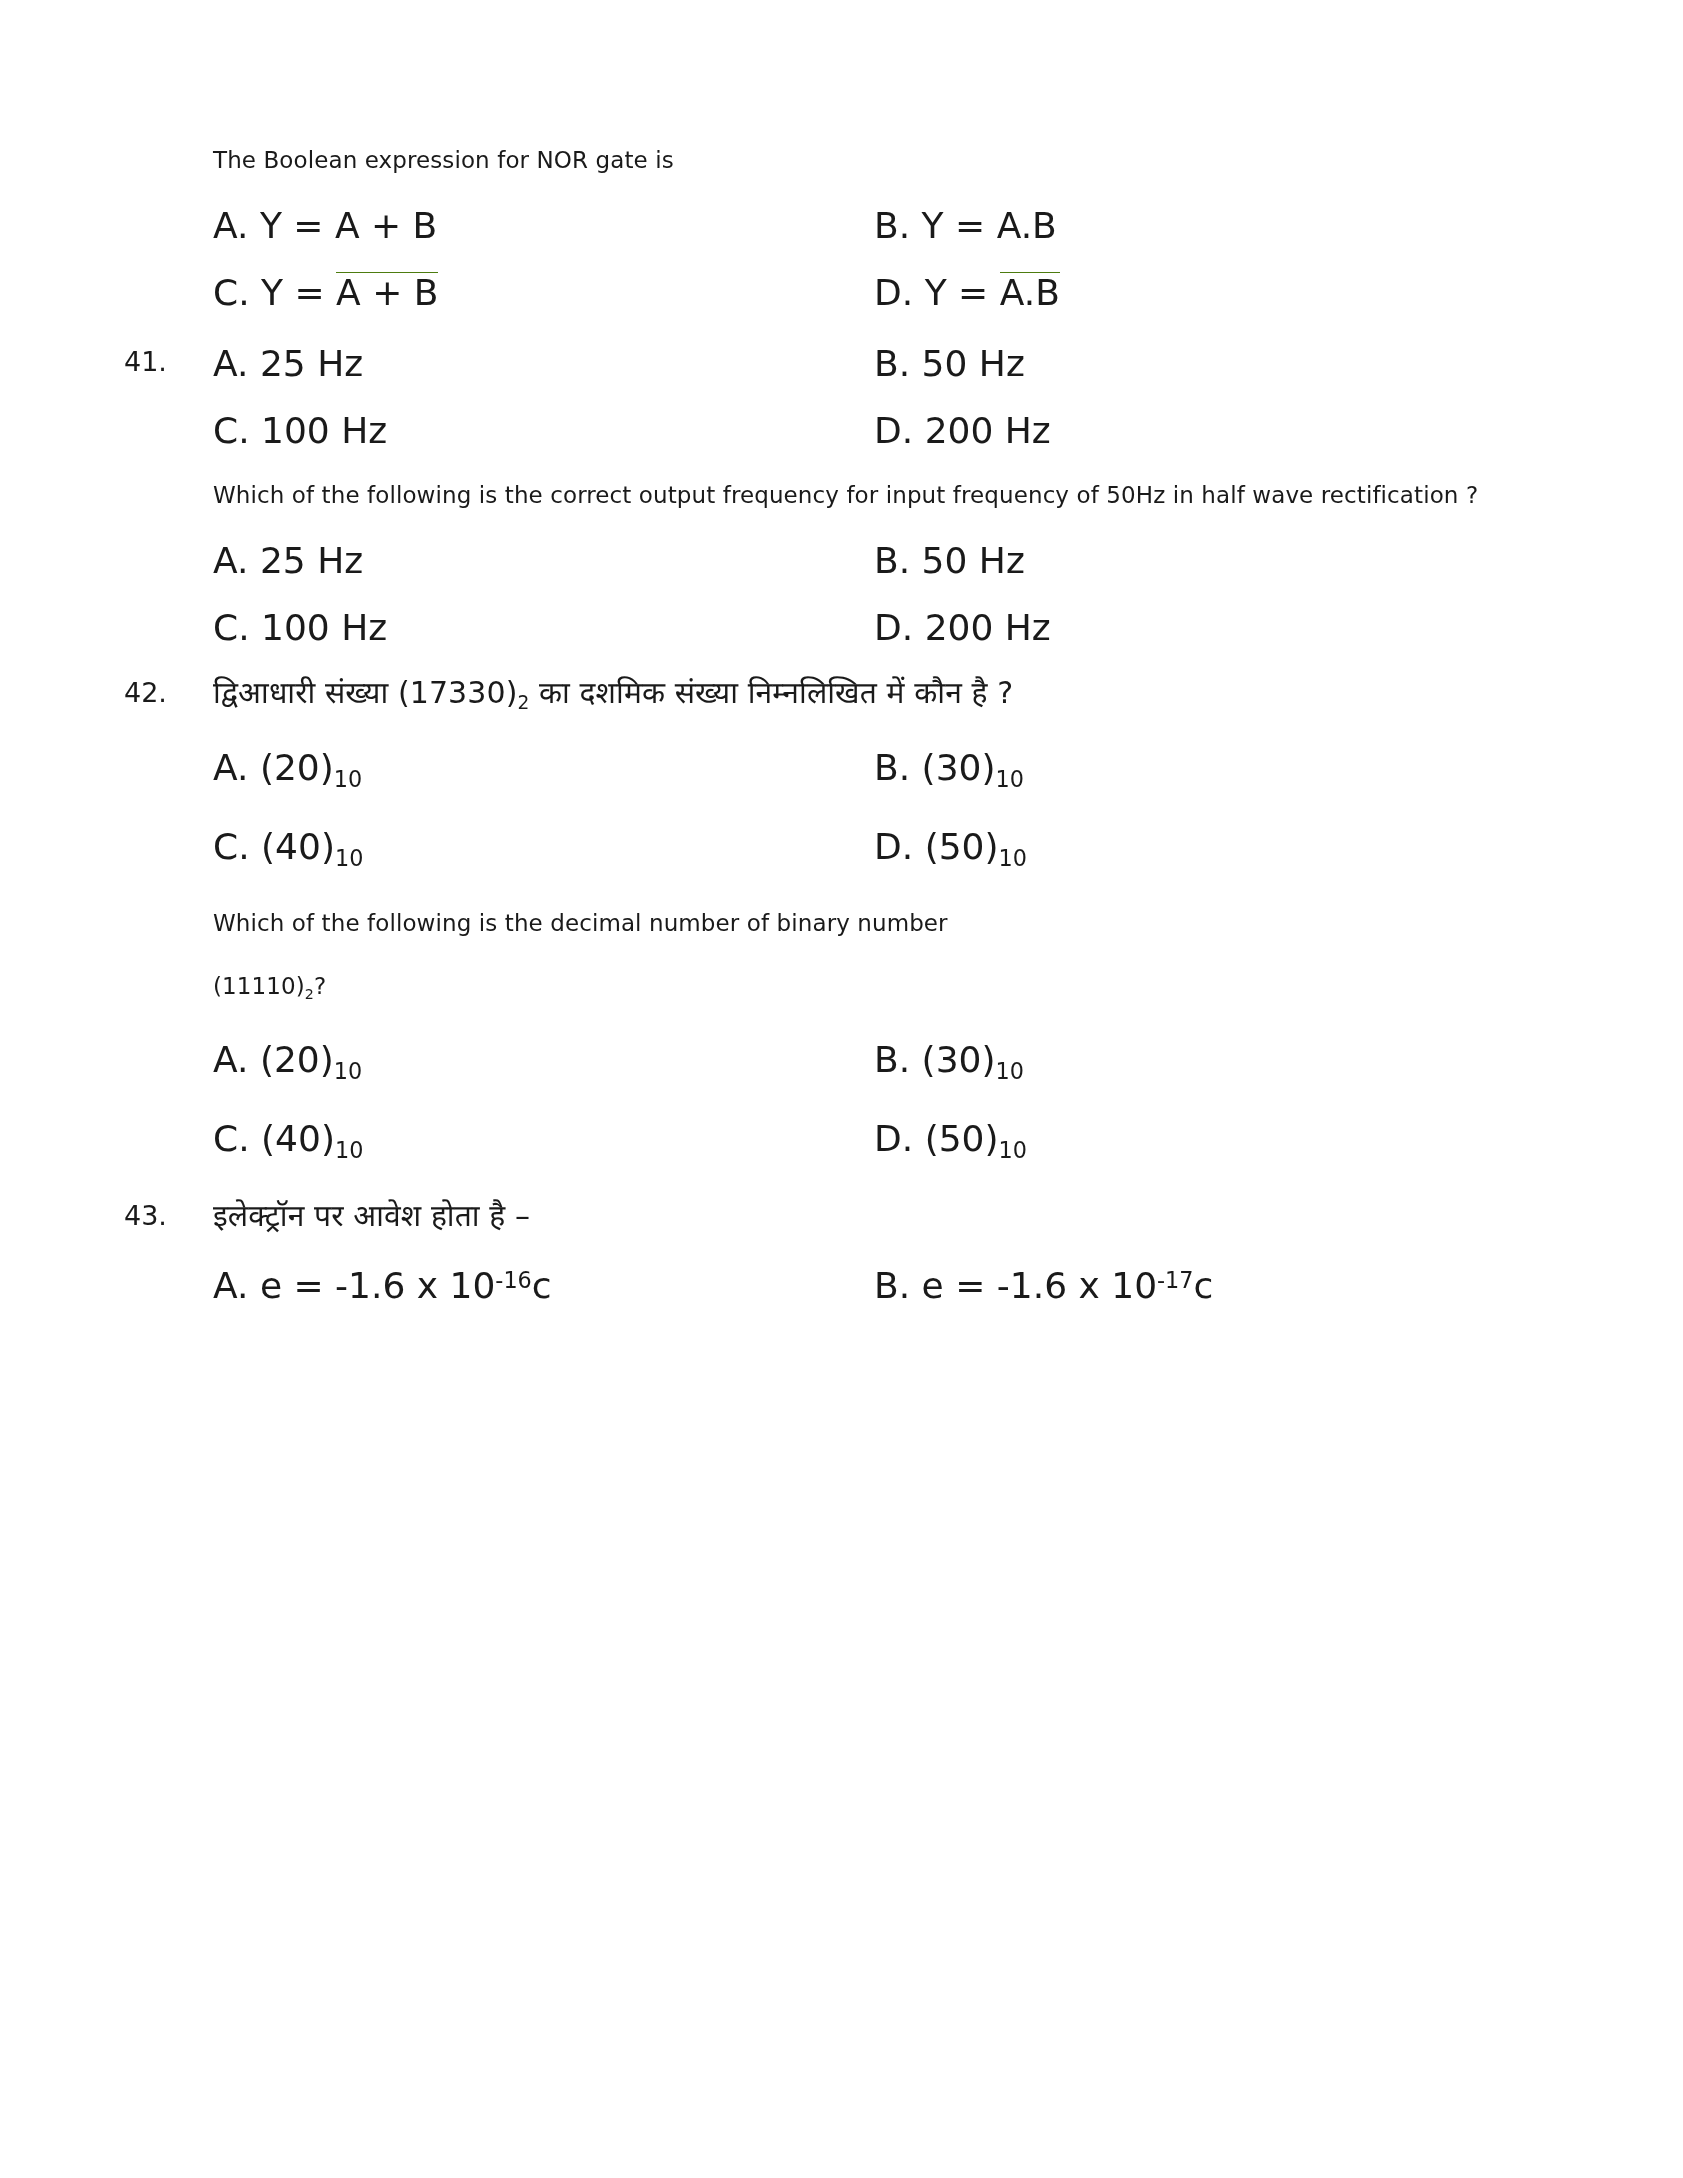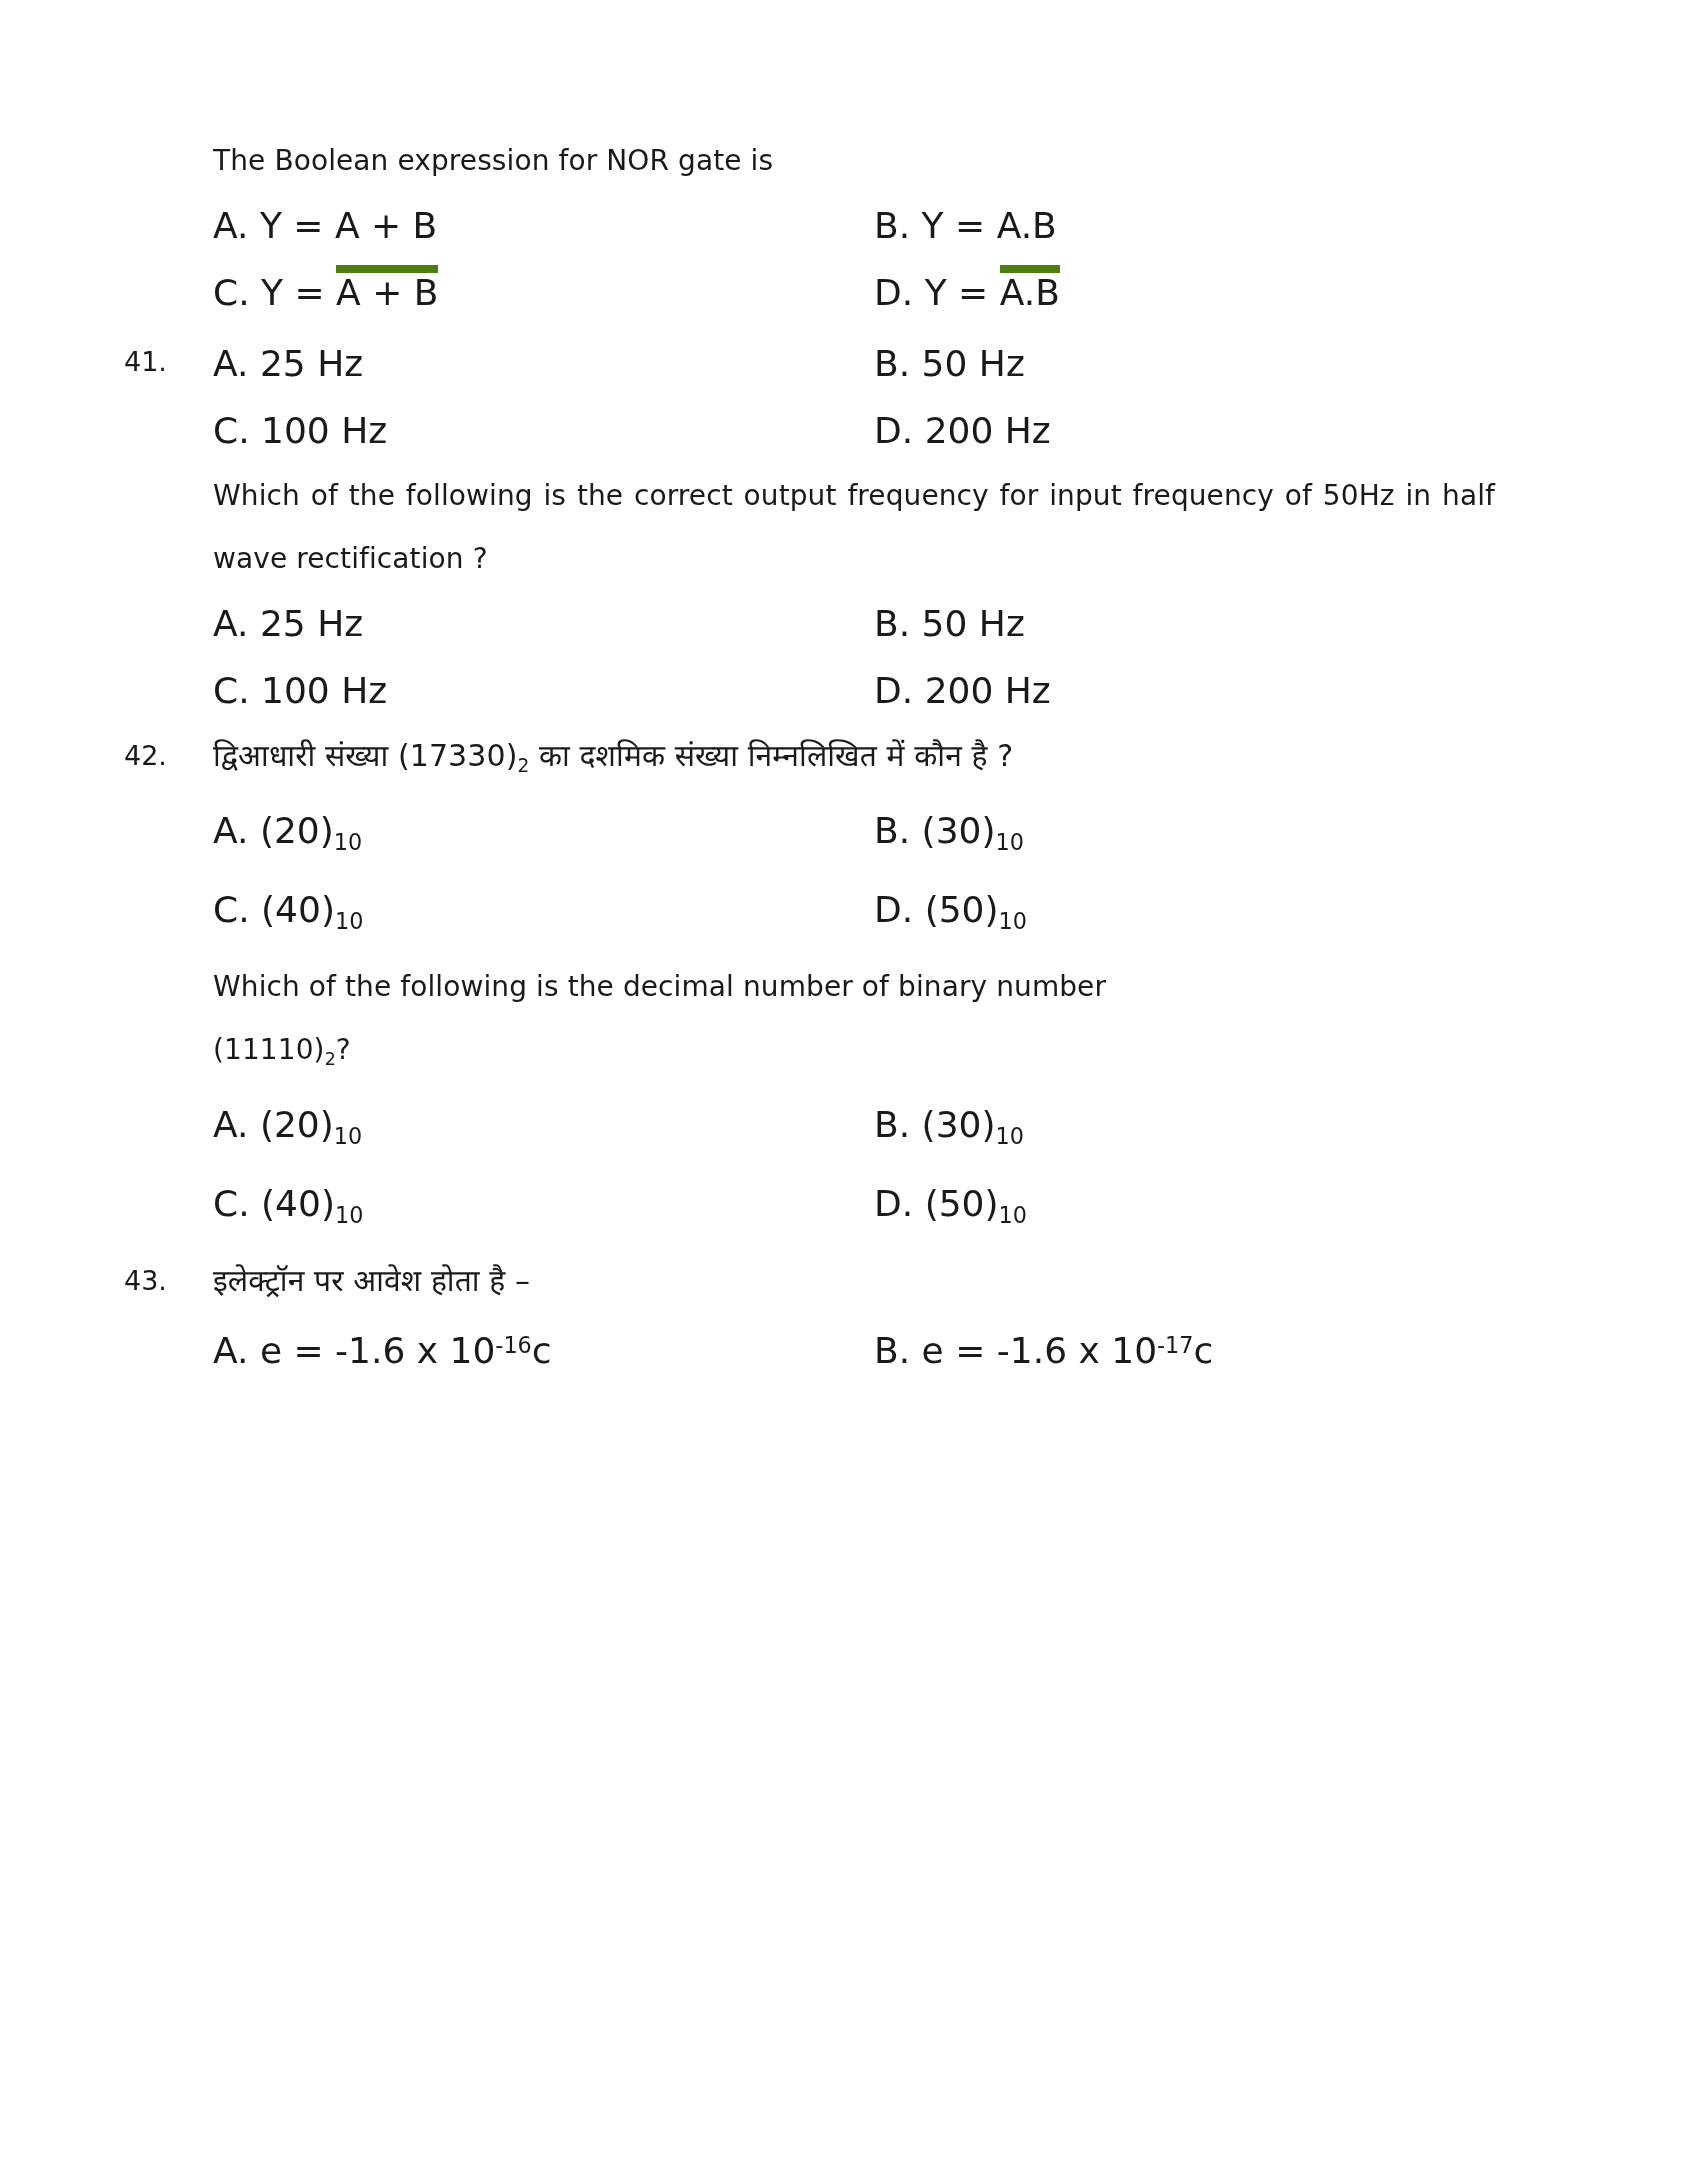--- a/index.html
+++ b/index.html
@@ -40,21 +40,21 @@
     line-height: 63px;
     letter-spacing: 0.1px;
     text-align: justify;
     text-justify: inter-word;
     padding-right: 20px;
   }
   .q-text.hindi {
     font-size: 30px;
   }
   .q-text.eng {
-    font-size: 28px;
+    font-size: 23px;
   }
   .opts {
     display: flex;
     flex-wrap: wrap;
     width: 100%;
   }
   .opt {
     width: 50%;
     box-sizing: border-box;
     font-size: 36px;
@@ -66,21 +66,21 @@
   }
   sub {
     font-size: 0.62em;
     vertical-align: -0.32em;
   }
   sup {
     font-size: 0.62em;
     vertical-align: 0.45em;
   }
   .ovl {
-    border-top: 8px solid #4d7c0f;
+    border-top: 1px solid #4d7c0f;
     padding-top: 1px;
     display: inline-block;
     line-height: 1.05;
   }
 </style>
 </head>
 <body>
 
 <div class="page">
 

